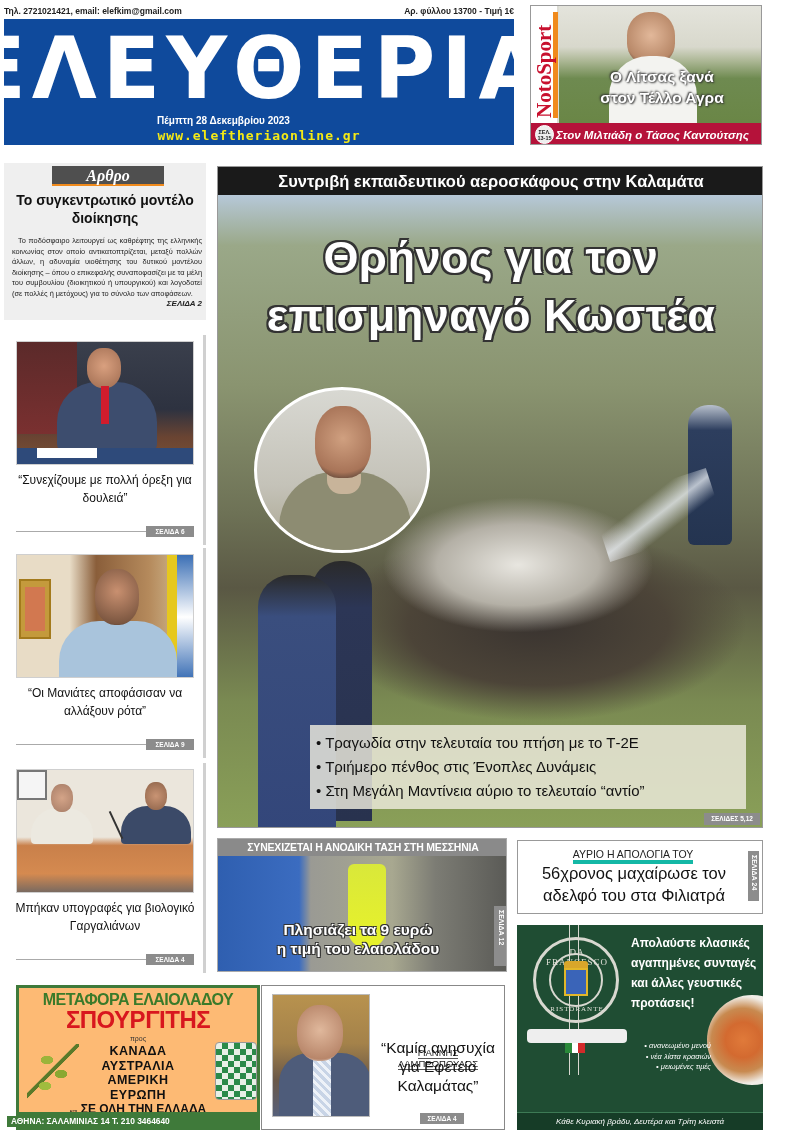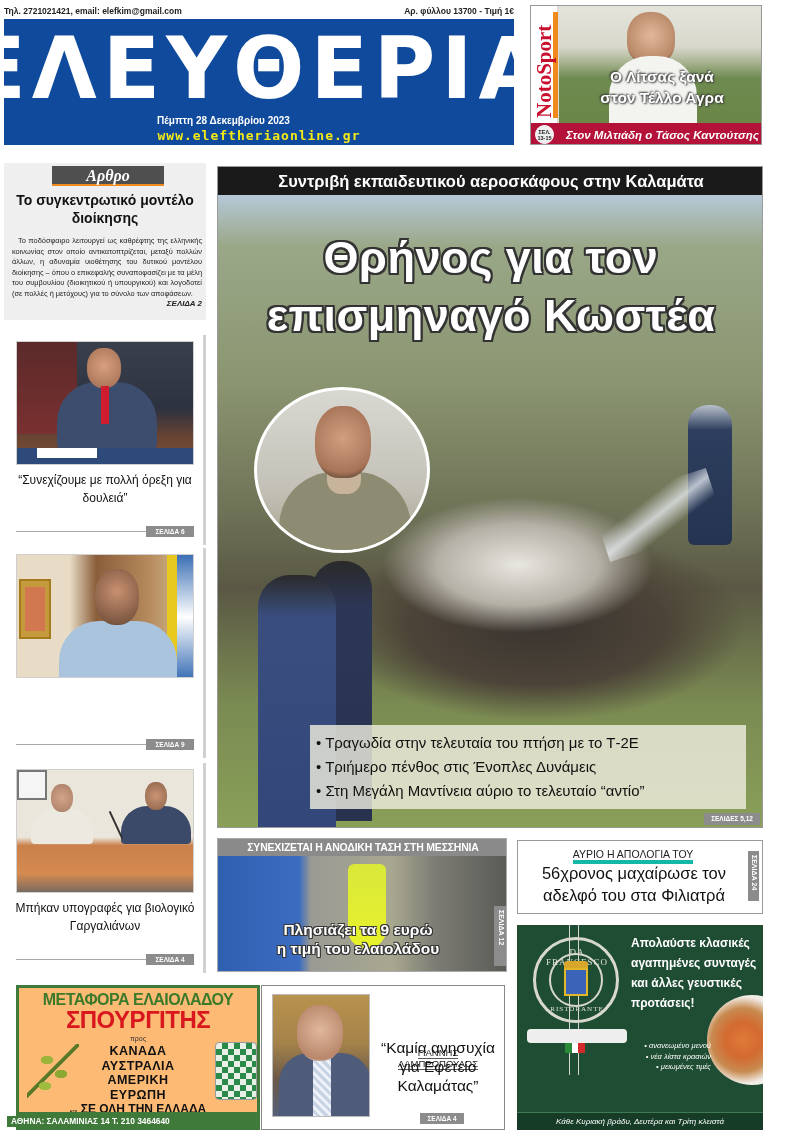--- a/index.html
+++ b/index.html
@@ -20,21 +20,21 @@
   .ns-bar { position: absolute; left: 0; top: 0; width: 26px; height: 117px; background: #fff; }
   .ns-bar-stripe { position: absolute; left: 22px; top: 6px; width: 5px; height: 106px; background: #f08a1c; }
   .ns-vert { position: absolute; left: 1px; top: 112px; width: 110px; transform-origin: 0 0; transform: rotate(-90deg); font-family: "Liberation Serif", serif; font-weight: bold; font-size: 21px; color: #c8102e; white-space: nowrap; }
   .ns-photo { position: absolute; left: 28px; top: 0; width: 204px; height: 117px;
       background: linear-gradient(180deg, #e4e4dc 0%, #d8d8cc 35%, #a8b490 48%, #6e8a50 62%, #6a8646 100%); }
   .ns-head { position: absolute; left: 68px; top: 6px; width: 48px; height: 52px; border-radius: 45% 45% 40% 40%; background: radial-gradient(circle at 50% 45%, #e2b89a 0%, #b88868 70%, #3a2a20 100%); }
   .ns-body { position: absolute; left: 50px; top: 50px; width: 88px; height: 70px; border-radius: 40px 40px 0 0; background: #f3f3f0; }
   .ns-title { position: absolute; left: 30px; top: 60px; width: 202px; text-align: center; font-size: 15.5px; line-height: 21px; color: #fff; font-weight: bold; text-shadow: 1px 1px 2px #333, -1px -1px 2px #333; }
   .ns-strip { position: absolute; left: 0; top: 117px; width: 232px; height: 23px; background: #b5123a; display: flex; align-items: center; padding-left: 4px; }
   .ns-badge { width: 19px; height: 19px; border-radius: 50%; background: #eee; color: #222; font-size: 5.5px; font-weight: bold; line-height: 6px; text-align: center; padding-top: 3px; border: 1px solid #fff; }
-  .ns-strip-text { margin-left: 12px; color: #fff; font-style: italic; font-weight: bold; font-size: 11.5px; white-space: nowrap; }
+  .ns-strip-text { margin-left: 2px; color: #fff; font-style: italic; font-weight: bold; font-size: 11.5px; white-space: nowrap; }
 
   
   .left-col { left: 4px; top: 163px; width: 202px; height: 810px; }
   .article-box { position: absolute; left: 0; top: 0; width: 202px; height: 157px; background: #efefef; }
   .article-tag { position: absolute; left: 48px; top: 3px; width: 112px; height: 20px; background: #4f4f4f; border-bottom: 2px solid #f08a1c; color: #fff; font-family: "Liberation Serif", serif; font-style: italic; font-weight: bold; font-size: 16px; text-align: center; line-height: 19px; }
   .article-title { position: absolute; left: 0; top: 28px; width: 202px; text-align: center; font-weight: bold; font-size: 14px; line-height: 18px; color: #111; }
   .article-body { position: absolute; left: 8px; top: 73px; width: 190px; font-size: 7.4px; line-height: 10.5px; text-align: justify; color: #222; text-indent: 6px; }
   .article-page { font-style: italic; font-weight: bold; font-size: 8px; float: right; }
 
   .side-story { position: absolute; left: 0; width: 202px; height: 210px; background: #fff; border-right: 3px solid #d0d0d0; }
@@ -205,20 +205,21 @@
 
   <div class="side-story" style="top:385px;">
     <div class="side-photo p2">
       <div class="icon-frame"></div>
         <div class="icon-inner"></div>
         <div class="flag-y"></div>
         <div class="flag-b"></div>
         <div class="man-body"></div>
         <div class="man-head"></div>
     </div>
+    <div class="side-quote">“Οι Μανιάτες αποφάσισαν να αλλάξουν ρότα”</div>
     <div class="side-rule"></div>
     <div class="side-page">ΣΕΛΙΔΑ 9</div>
   </div>
 
   <div class="side-story" style="top:600px;">
     <div class="side-photo p3">
       <div class="win"></div>
         <div class="m1-body"></div>
         <div class="m1-head"></div>
         <div class="m2-body"></div>

